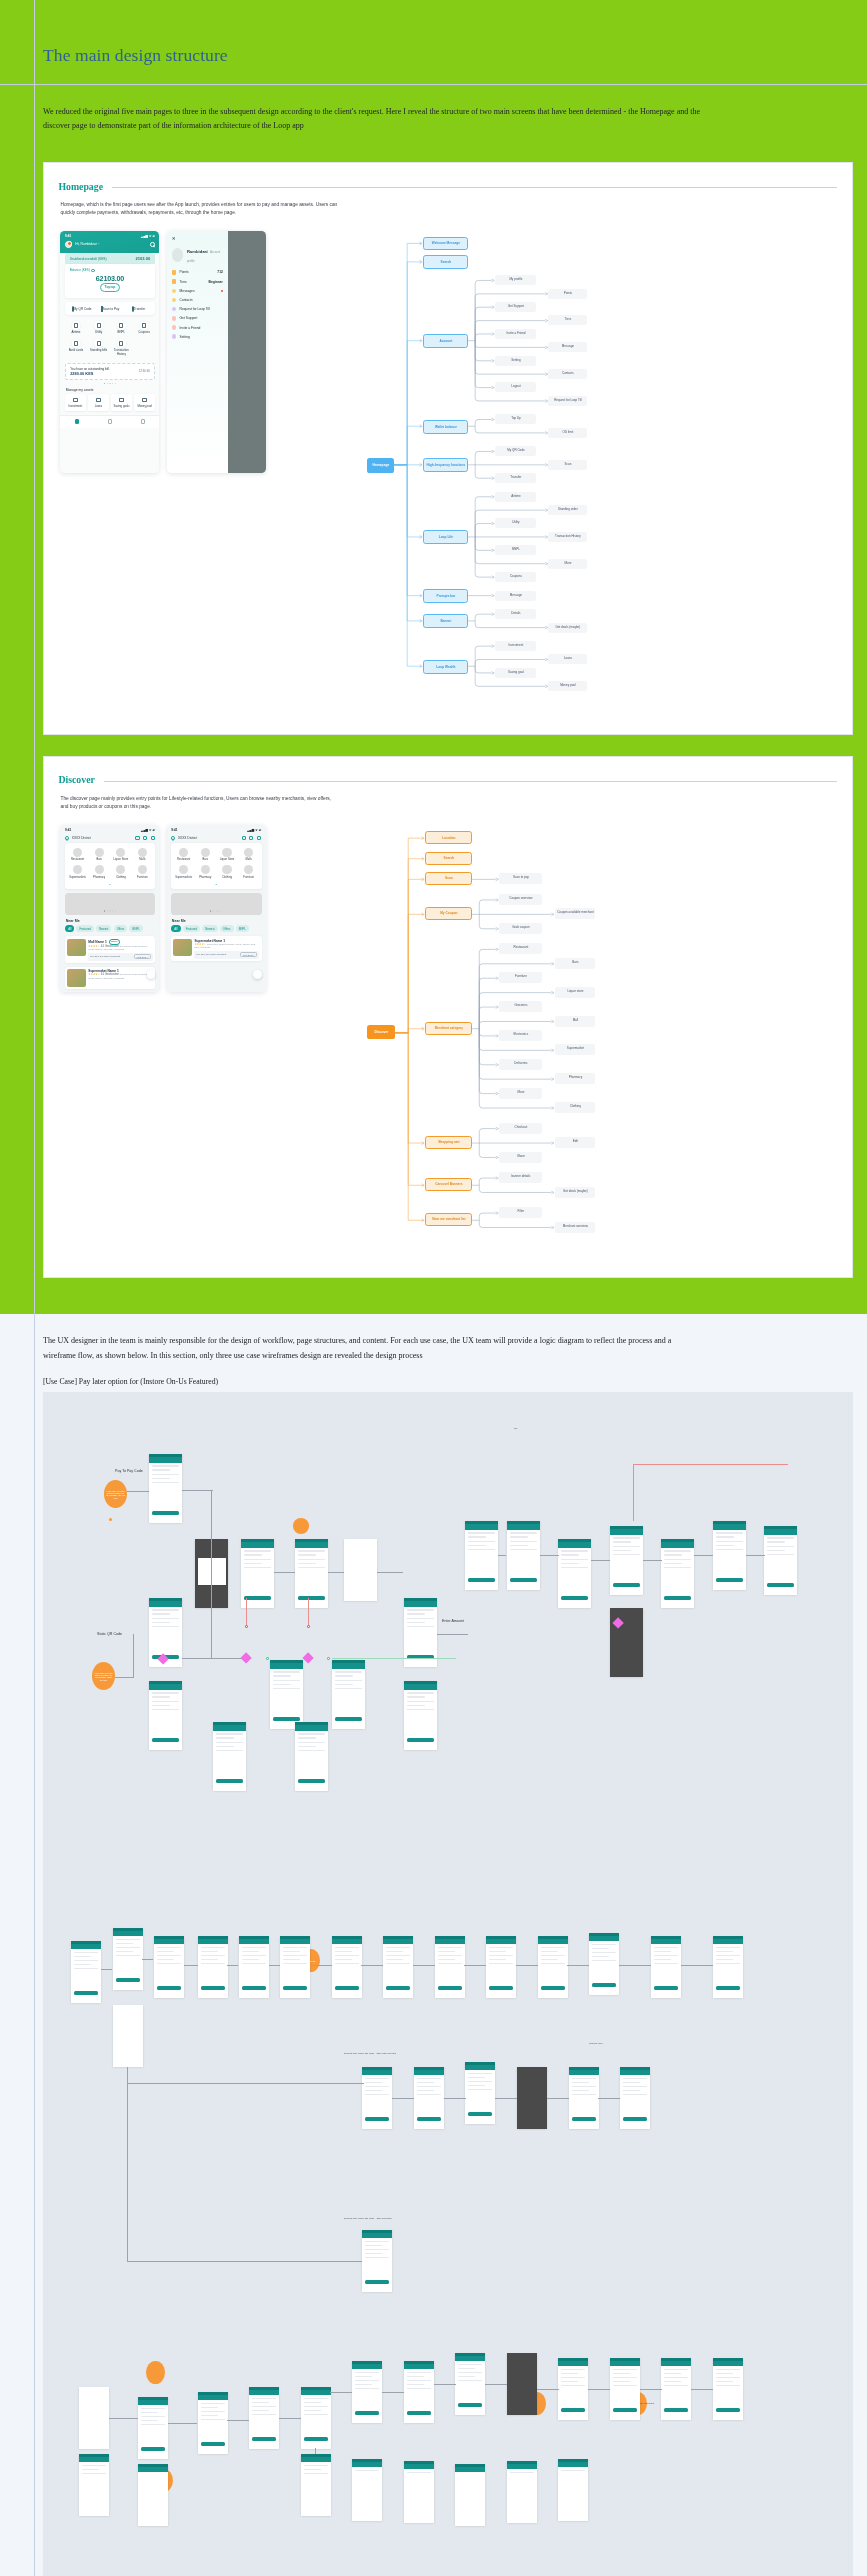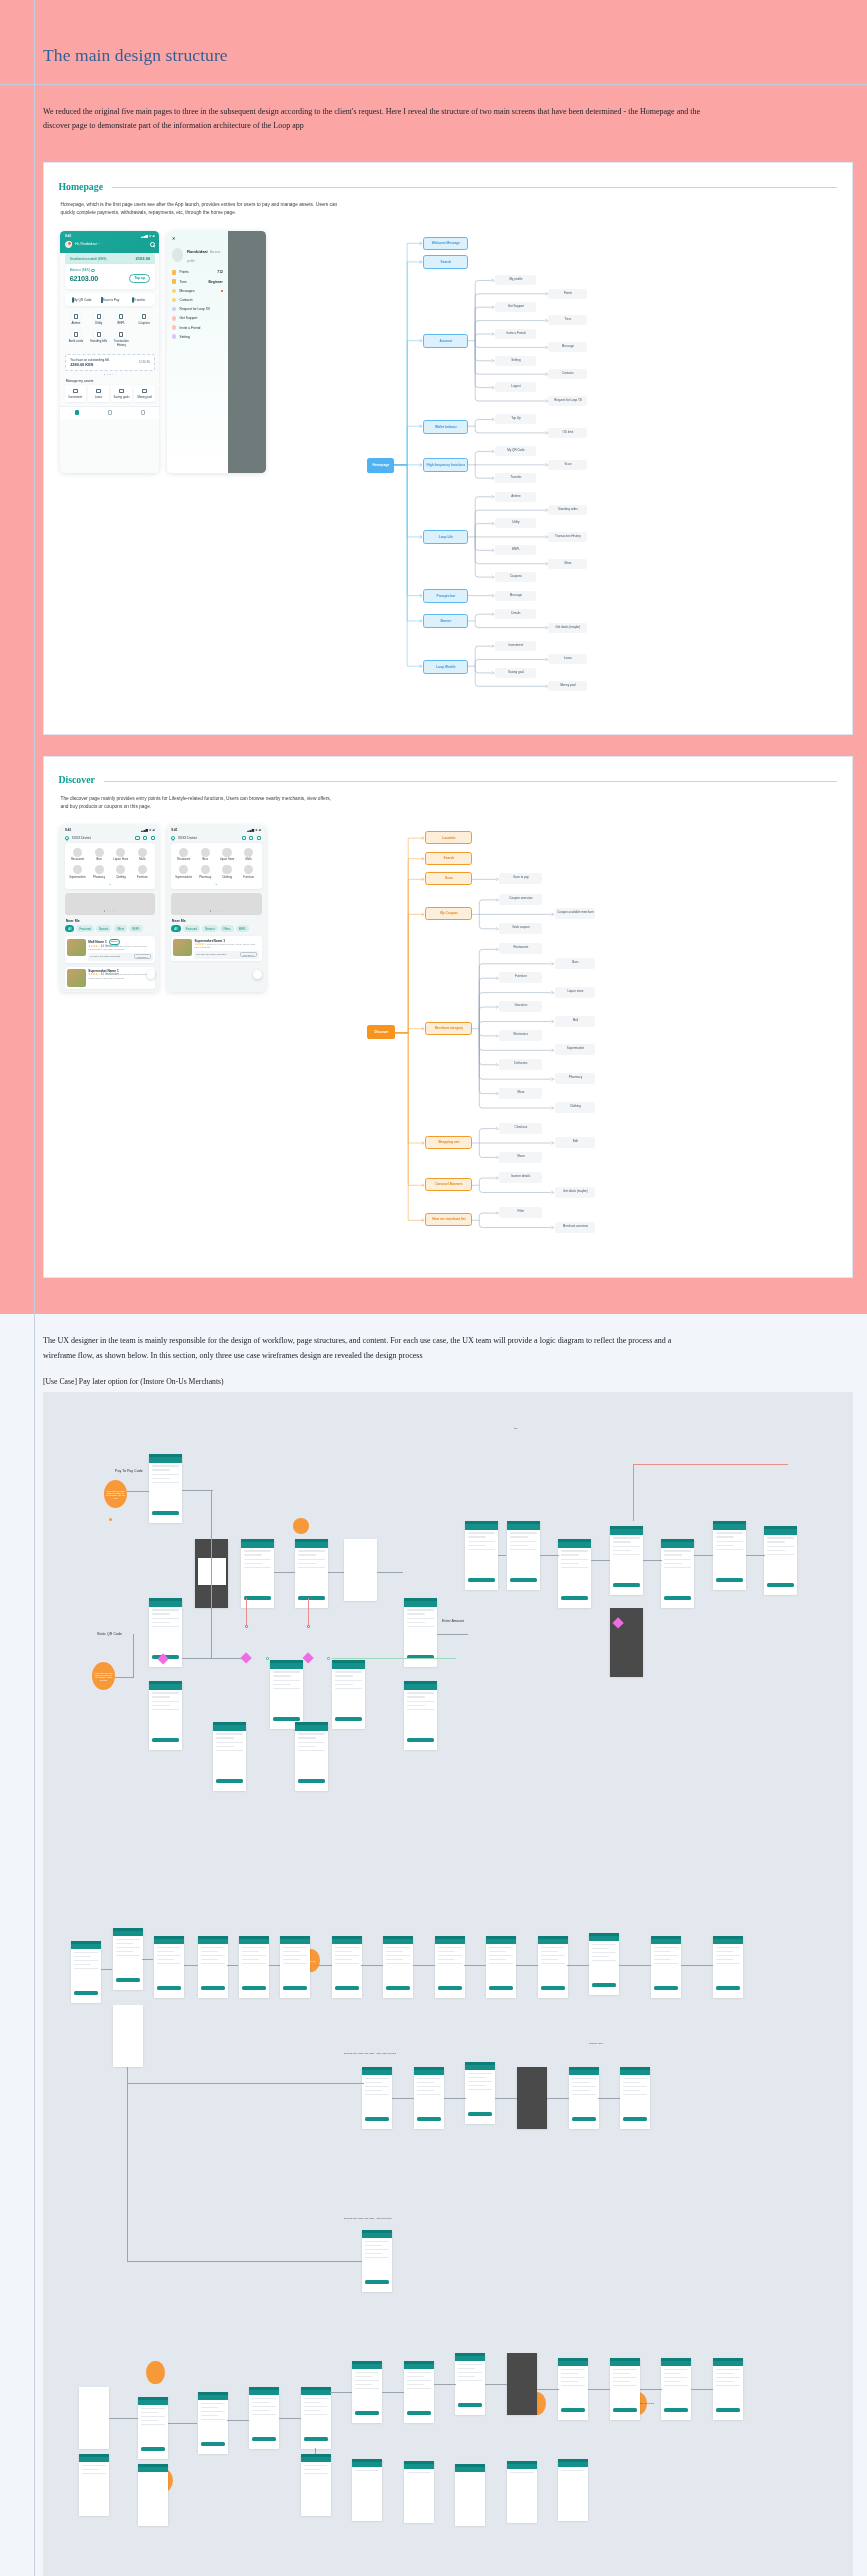--- a/index.html
+++ b/index.html
@@ -10,21 +10,21 @@
     color:#222;
     -webkit-font-smoothing:antialiased;
   }
   .page { width:868px; position:relative; }
 
   
   .sec { position:relative; }
   .leftrule { position:absolute; left:34px; top:0; bottom:0; width:0.5px; background:#c3cee0; }
 
   
-  .s1 { background:#fca5a5; padding-top:0; }
+  .s1 { background:#84cc16; padding-top:0; }
   .h1-wrap { padding:45px 0 0 43px; }
   h1.bigtitle {
     font-family:"Liberation Serif", serif;
     font-size:17.5px; font-weight:400; color:#2f5f96;
     letter-spacing:0.1px;
   }
   .hr-full { height:0.5px; background:#c3cee0; margin-top:17.5px; }
   .lead {
     padding:20.6px 62px 0 43px;
     font-family:"Liberation Serif", serif;
@@ -76,21 +76,21 @@
     padding:3.1px 4.6px; display:flex; justify-content:space-between; align-items:center;
     color:#0d7e74; font-size:3.2px;
   }
   .od-amt{ font-size:4.1px; font-weight:700; color:#0c7c72;}
   .card-bal {
     margin:0 4.6px; background:#fff; border-radius:3.1px; padding:4.1px 4.6px 5.7px;
     box-shadow:0 1px 3.1px rgba(20,60,80,.08);
   }
   .bal-lbl{ color:#0f9e93; font-size:3.1px; display:flex; gap:1.5px; align-items:center;}
   .eye{width:3.1px;height:3.1px;border:0.5px solid #0f9e93;border-radius:50%;}
-  .bal-row{ display:flex; align-items:center; justify-content:space-between; margin-top:1.5px;}
+  .bal-row{ display:flex; align-items:center; justify-content:space-between; margin-top:1.5px;flex-direction:column;}
   .bal-amt{ font-size:7.2px; font-weight:700; color:#0c7c72; letter-spacing:-0.2px;}
   .topup{ border:0.5px solid #3bb5a8; color:#0f9e93; border-radius:10.3px; padding:1.5px 4.1px; font-size:3.3px; font-weight:600;}
 
   .quick3 {
     margin:4.6px; background:#fff; border-radius:4.1px; padding:4.6px 2.1px;
     display:flex; box-shadow:0 1px 3.1px rgba(20,60,80,.07);
   }
   .q3i{ flex:1; text-align:center; color:#2b3b45; font-size:3.1px;}
   .q3g{ width:6.7px;height:6.7px;margin:0 auto 2.1px; border:0.7px solid #2e6f78; border-radius:1px;}
   .q3g.round{border-radius:1.5px; border-style:dashed;}
@@ -738,21 +738,21 @@
           </div>
       </div>
     </div>
     <div style="height:36px"></div>
   </section>
 
   <section class="sec s2">
     <div class="leftrule"></div>
     <p class="lead">The UX designer in the team is mainly responsible for the design of workflow, page structures, and content. For each use case, the UX team will provide a logic diagram to reflect the process and a wireframe flow, as shown below. In this section, only three use case wireframes design are revealed the design process</p>
 
-    <div class="uc-title">[Use Case] Pay later option for (Instore On-Us Merchants)</div>
+    <div class="uc-title">[Use Case] Pay later option for (Instore On-Us Featured)</div>
     <div class="uc-canvas" id="uc1" style="height:495px;">
         <div class="wf-txt" style="left: 72px; top: 77px;">Pay To Pay Code</div>
         <div class="wf-txt" style="left: 54px; top: 240px;">Static QR Code</div>
         <div class="wf-txt" style="left: 399px; top: 227px;">Enter Amount</div>
         <div class="wf-sm" style="left: 471px; top: 35px;">too</div>
         <div class="wf-sm" style="left: 471px; top: 131px;">Identify</div>
         <div class="wf-oval" style="left: 61px; top: 88px; width: 23px; height: 28px; display: flex; align-items: center; justify-content: center; text-align: center; font-size: 1.9px; color: rgb(255, 255, 255); padding: 1.5px; line-height: 1.2;">HTML easy Pay Later Option for instore On-Us Merchant - Buy QR code</div>
         <div class="wf-oval" style="left: 49px; top: 270px; width: 23px; height: 28px; display: flex; align-items: center; justify-content: center; text-align: center; font-size: 1.9px; color: rgb(255, 255, 255); padding: 1.5px; line-height: 1.2;">HTML easy Pay Later Option for instore On-Us Merchant - Static QR code</div>
         <div class="wf-oval" style="left: 309px; top: 170px; width: 21.6px; height: 27px; display: flex; align-items: center; justify-content: center; text-align: center; font-size: 1.9px; color: rgb(255, 255, 255); padding: 1.5px; line-height: 1.2;">Which PayLater used ?</div>
         <div class="wf-oval" style="left: 250px; top: 126px; width: 15.5px; height: 15.5px; display: flex; align-items: center; justify-content: center; text-align: center; font-size: 1.9px; color: rgb(255, 255, 255); padding: 1.5px; line-height: 1.2;"></div>

